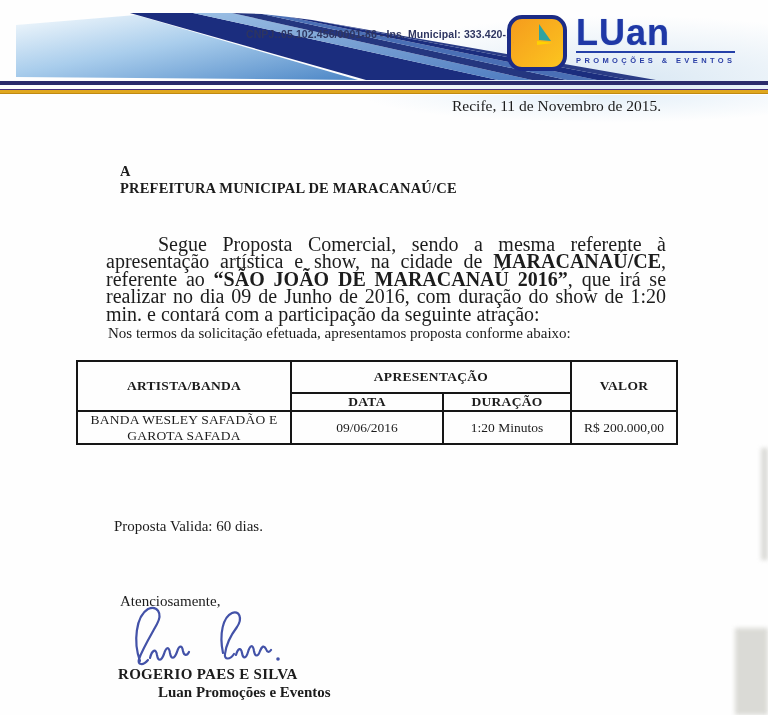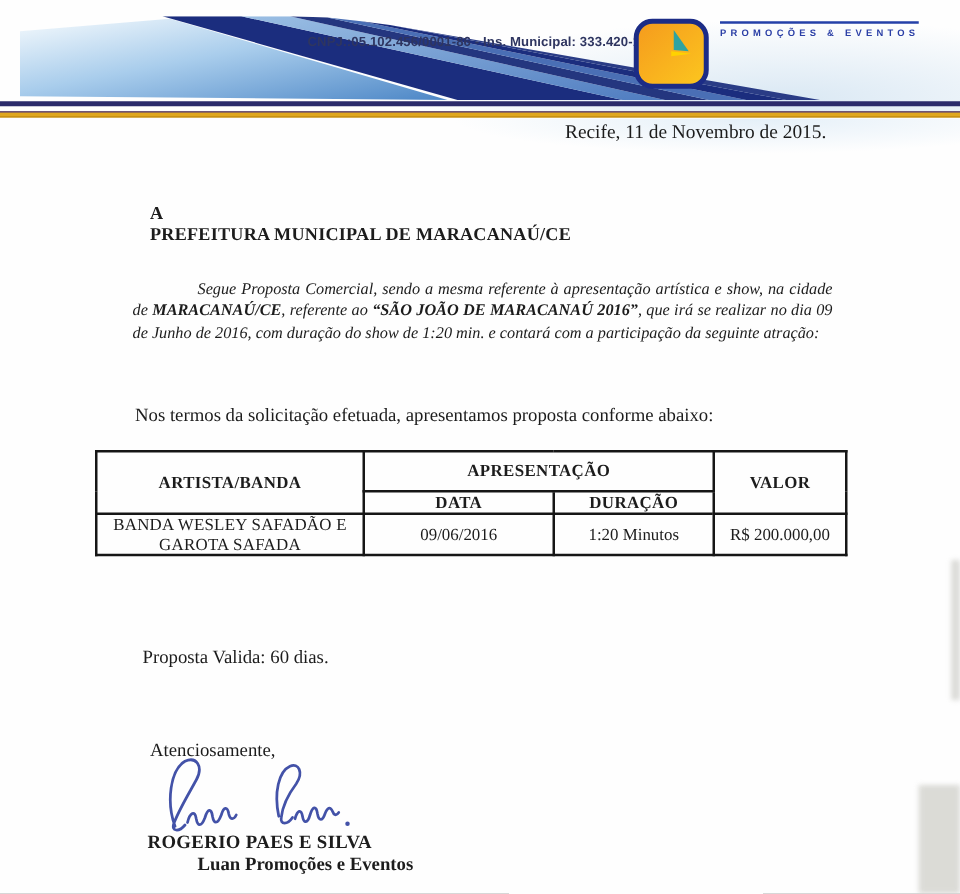--- a/index.html
+++ b/index.html
@@ -32,22 +32,22 @@
     font-family:"Liberation Sans", sans-serif; font-size:7.5px; font-weight:bold;
     letter-spacing:3.4px; color:#2b3fa6; margin-top:3px; white-space:nowrap;
   }
   .bar-navy { position:absolute; left:0; top:81px; width:768px; height:4px; background:#2b2b6b; }
   .bar-gold { position:absolute; left:0; top:89px; width:768px; height:5px;
     border-top:1px solid #4a3580; background:#e0a71e; border-bottom:1px solid #c08a12; }
 
   
   .date-line { position:absolute; left:452px; top:97px; font-size:15.5px; }
   .recipient { position:absolute; left:120px; top:163px; font-size:14.5px; font-weight:bold; line-height:16.5px; letter-spacing:.2px; }
-  .para1 { position:absolute; left:106px; top:222px; width:560px; font-size:13px; line-height:17.4px;
-    text-align:justify; text-indent:52px;font-style:italic; }
+  .para1 { position:absolute; left:106px; top:236px; width:560px; font-size:20px; line-height:17.4px;
+    text-align:justify; text-indent:52px; }
   .para2 { position:absolute; left:108px; top:325px; font-size:15px; }
   .total-line { position:absolute; left:114px; top:471px; font-size:15px; }
   .validity-line { position:absolute; left:114px; top:518px; font-size:15px; }
   .regards { position:absolute; left:120px; top:593px; font-size:15px; }
   .signature { position:absolute; left:126px; top:604px; width:185px; height:64px; }
   .signer-name { position:absolute; left:118px; top:666px; font-size:15px; font-weight:bold; letter-spacing:.3px; }
   .signer-org { position:absolute; left:118px; top:684px; font-size:15px; font-weight:bold;margin-left:40px; }
 
   
   .proposal-table { position:absolute; left:76px; top:360px; border-collapse:collapse; table-layout:fixed; }
@@ -100,20 +100,21 @@
           <stop offset="0" stop-color="#f59a1d"></stop>
           <stop offset="1" stop-color="#fcc71f"></stop>
         </linearGradient>
       </defs>
       <rect x="3" y="3" width="56" height="52" rx="13" fill="url(#og)" stroke="#1c2c86" stroke-width="4"></rect>
       <path d="M28,7 A21,21 0 1 0 28,49 A18,18 0 0 1 28,7 Z" fill="#1c2c86"></path>
       <polygon points="33,10 45,27 33,26" fill="#2fa3a0"></polygon>
       <polygon points="31,27 47,29 31,31" fill="#ffd200"></polygon>
     </svg>
     <div class="logo-text">
+      <div class="wordmark">LUan</div>
       <div class="logo-rule"></div>
       <div class="tagline">PROMOÇÕES &amp; EVENTOS</div>
     </div>
   </div>
 
   <div class="bar-navy"></div>
   <div class="bar-gold"></div>
   <div class="subbar-wash"></div>
 
   <div class="date-line">Recife, 11 de Novembro de 2015.</div>

